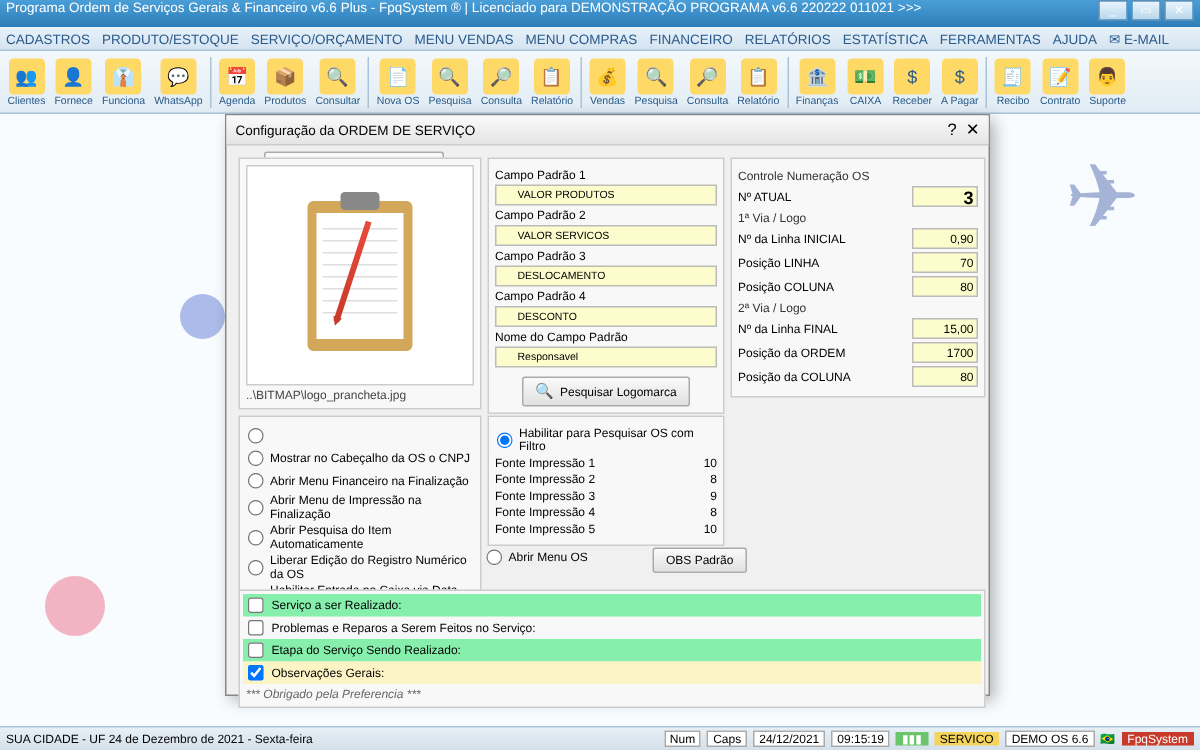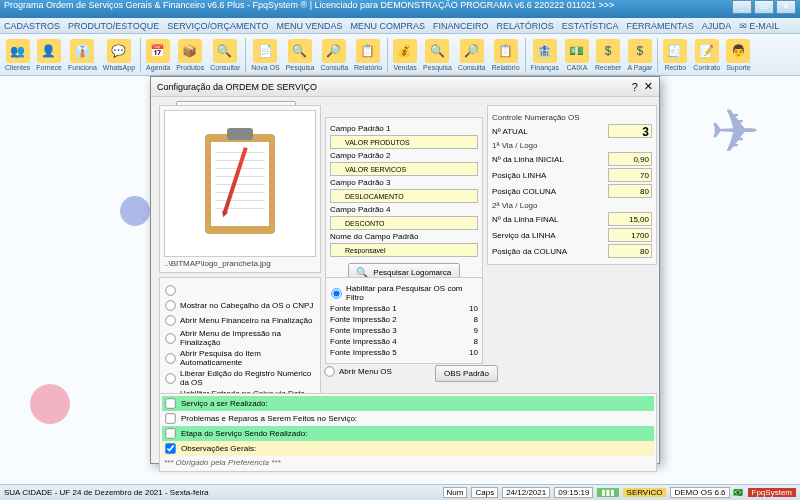--- a/index.html
+++ b/index.html
@@ -34,21 +34,21 @@
 .imgpath { font-size: 8px; margin-top: 2px; color: #444; }
 .g-opts { left: 4px; top: 196px; width: 162px; padding: 4px; }
 .radio-row { display: flex; align-items: center; font-size: 8px; margin: 2px 0; }
 .radio-row input { margin-right: 3px; transform: scale(0.8); }
 .g-checks { left: 4px; top: 312px; width: 498px; padding: 2px; }
 .chk-row { display: flex; align-items: center; font-size: 8px; padding: 1px 2px; }
 .chk-row input { margin-right: 4px; transform: scale(0.8); }
 .chk-row.hl { background: #86efac; }
 .chk-row.yl { background: #fcf4c4; }
 .chk-thanks { font-size: 8px; padding: 2px; color: #666; font-style: italic; }
-.g-campos { left: 170px; top: 20px; width: 158px; padding: 4px; margin-top: 20px; }
+.g-campos { left: 170px; top: 8px; width: 158px; padding: 4px; margin-top: 20px; }
 .fld-row { display: flex; align-items: center; font-size: 8px; margin: 2px 0; }
 .fld-row label { flex: 1; }
 .fld-row .inp { width: 68px; height: 14px; border: 1px solid #bbb; background: #fcfccc; font-size: 7px; padding: 0 14px; }
 .btn { display: inline-flex; align-items: center; background: linear-gradient(#fafafa, #e0e0e0); border: 1px solid #aaa; padding: 3px 8px; font-size: 8px; cursor: pointer; border-radius: 2px; }
 .btn .bi { margin-right: 4px; font-size: 10px; }
 .g-fontes { left: 170px; top: 196px; width: 158px; padding: 4px; }
 .fnt-row { display: flex; align-items: center; font-size: 8px; margin: 2px 0; }
 .fnt-row label { flex: 1; }
 .fnt-row .val { width: 22px; text-align: right; }
 .g-num { left: 332px; top: 24px; width: 170px; padding: 4px; }
@@ -341,21 +341,21 @@
       <div class="num-row">
           <label>Posição COLUNA</label>
           <input class="ninp" value="80" style="">
         </div>
       <div class="sect">2ª Via / Logo</div>
       <div class="num-row">
           <label>Nº da Linha FINAL</label>
           <input class="ninp" value="15,00" style="">
         </div>
       <div class="num-row">
-          <label>Serviço da LINHA</label>
+          <label>Posição da ORDEM</label>
           <input class="ninp" value="1700" style="">
         </div>
       <div class="num-row">
           <label>Posição da COLUNA</label>
           <input class="ninp" value="80" style="">
         </div>
     </div>
 
 
     <div class="g-btns">

